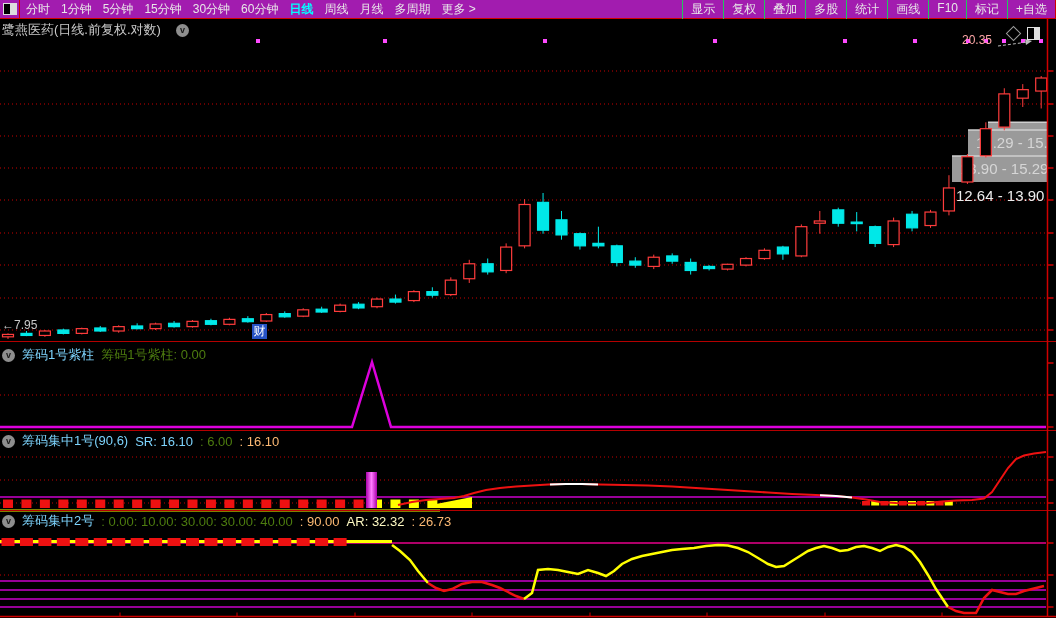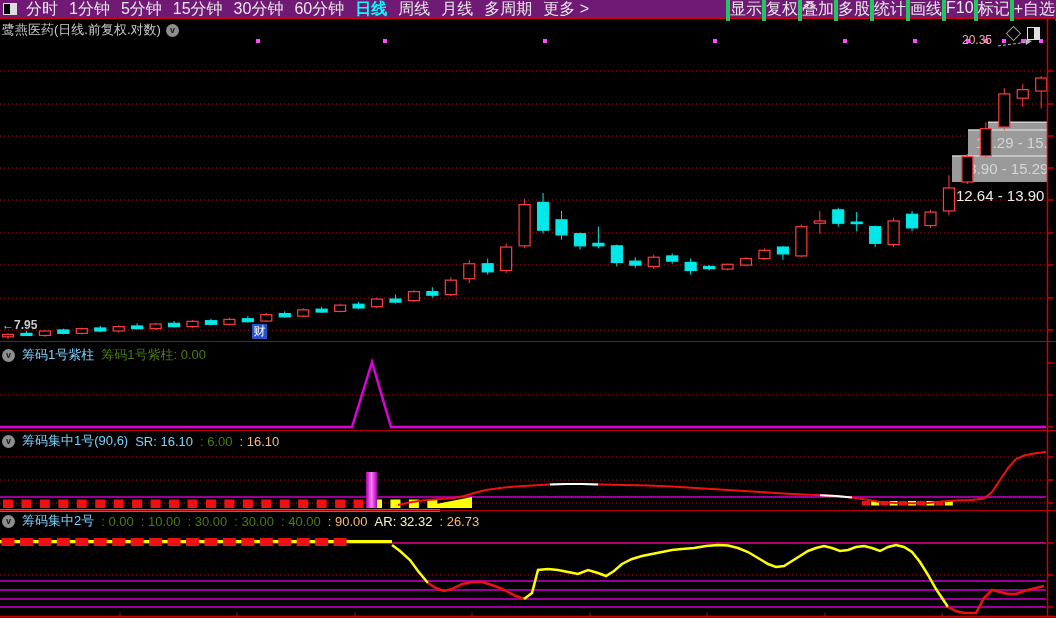--- a/index.html
+++ b/index.html
@@ -1,36 +1,36 @@
 <!DOCTYPE html>
 <html><head>
 <meta charset="utf-8">
 <style>
   html,body{margin:0;padding:0;background:#000;}
   #app{position:relative;width:1056px;height:618px;background:#000;overflow:hidden;
        font-family:"Liberation Sans",sans-serif;}
   #cv{position:absolute;left:0;top:0;z-index:1;}
-  .menubar{position:absolute;left:0;top:0;width:1056px;height:18px;background:#701a75;
-           border-bottom:1px solid #cf0000;display:flex;align-items:center;z-index:3;font-size:16px;}
+  .menubar{position:absolute;left:0;top:0;width:1056px;height:18px;background:#a21caf;
+           border-bottom:1px solid #cf0000;display:flex;align-items:center;z-index:3;font-size:12px;}
   .wicon{display:inline-block;width:12px;height:10px;border:1px solid #ddd;margin:0 2px 0 3px;
          background:linear-gradient(90deg,#000 50%,#ddd 50%);}
   .vsep{width:1px;height:18px;background:#cf0000;margin-right:6px;}
   #menuL{display:flex;gap:11px;color:#e8e8e8;}
   #menuL .mi.active{color:#00ffff;font-weight:bold;}
   #menuR{display:flex;margin-left:auto;color:#e8e8e8;border-right:1px solid #cf0000;}
-  #menuR .mr{border-left:4px solid #22c55e;padding:1px 0;white-space:nowrap;}
-  .titlerow{position:absolute;left:2px;top:21px;z-index:3;display:flex;align-items:center;gap:5px;
+  #menuR .mr{border-left:1px solid #22c55e;padding:1px 8px;white-space:nowrap;}
+  .titlerow{position:absolute;left:2px;top:21px;z-index:3;display:flex;align-items:center;gap:15px;
             color:#c9c9c9;font-size:13px;}
   .cico{display:inline-block;width:13px;height:13px;border-radius:50%;background:#8e8e8e;color:#1a1a1a;
         font-size:9px;line-height:13px;text-align:center;font-weight:bold;}
   .phdr{position:absolute;left:2px;z-index:3;display:flex;align-items:center;gap:7px;font-size:13px;white-space:nowrap;}
   .t-white{color:#7dd3fc}.t-mag{color:#4d7c0f}.t-red{color:#fdba74}.t-yel{color:#fef9c3}
   .ann{position:absolute;z-index:3;font-size:12px;}
   #lbl-last{color:#fca5a5;left:962px;top:33px;}
-  #lbl-low{color:#c9c9c9;left:2px;top:318px;font-weight:bold;}
+  #lbl-low{color:#c9c9c9;left:2px;top:318px;}
   #badge-cai{left:252px;top:324px;width:15px;height:15px;background:#2753c6;color:#fff;
              text-align:center;line-height:15px;font-size:12px;}
   #ico-diamond{left:1008px;top:28px;width:9px;height:9px;border:1px solid #9a9a9a;transform:rotate(45deg);}
   #ico-panel{left:1027px;top:27px;width:11px;height:11px;border:1px solid #e0e0e0;
              background:linear-gradient(90deg,#000 55%,#e0e0e0 55%);}
 </style>
 </head>
 <body>
 
 <div id="app">
@@ -477,21 +477,21 @@
     <span class="cico">v</span>
     <span class="t-white">筹码集中1号(90,6)</span>
     <span class="t-white">SR: 16.10</span>
     <span class="t-mag">: 6.00</span>
     <span class="t-red">: 16.10</span>
   </div>
 
   <div class="phdr" style="top:512px">
     <span class="cico">v</span>
     <span class="t-white">筹码集中2号</span>
-    <span id="p4vals" style="display:flex;gap:7px">
+    <span id="p4vals" style="display:flex;">
         <span class="t-mag">: 0.00</span>
         <span class="t-mag">: 10.00</span>
         <span class="t-mag">: 30.00</span>
         <span class="t-mag">: 30.00</span>
         <span class="t-mag">: 40.00</span>
       </span>
     <span class="t-red">: 90.00</span>
     <span class="t-yel">AR: 32.32</span>
     <span class="t-red">: 26.73</span>
   </div>

